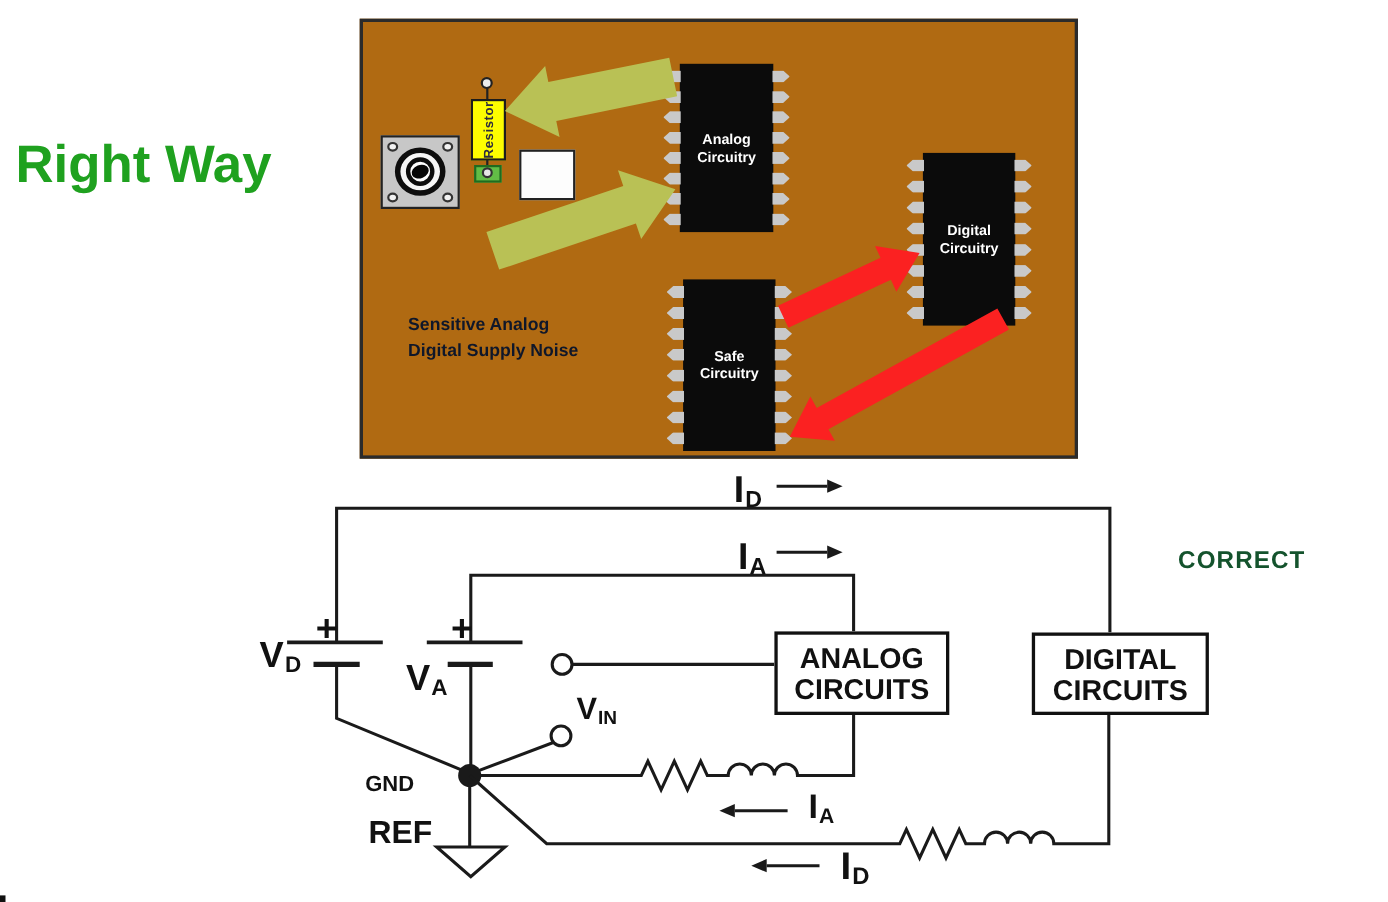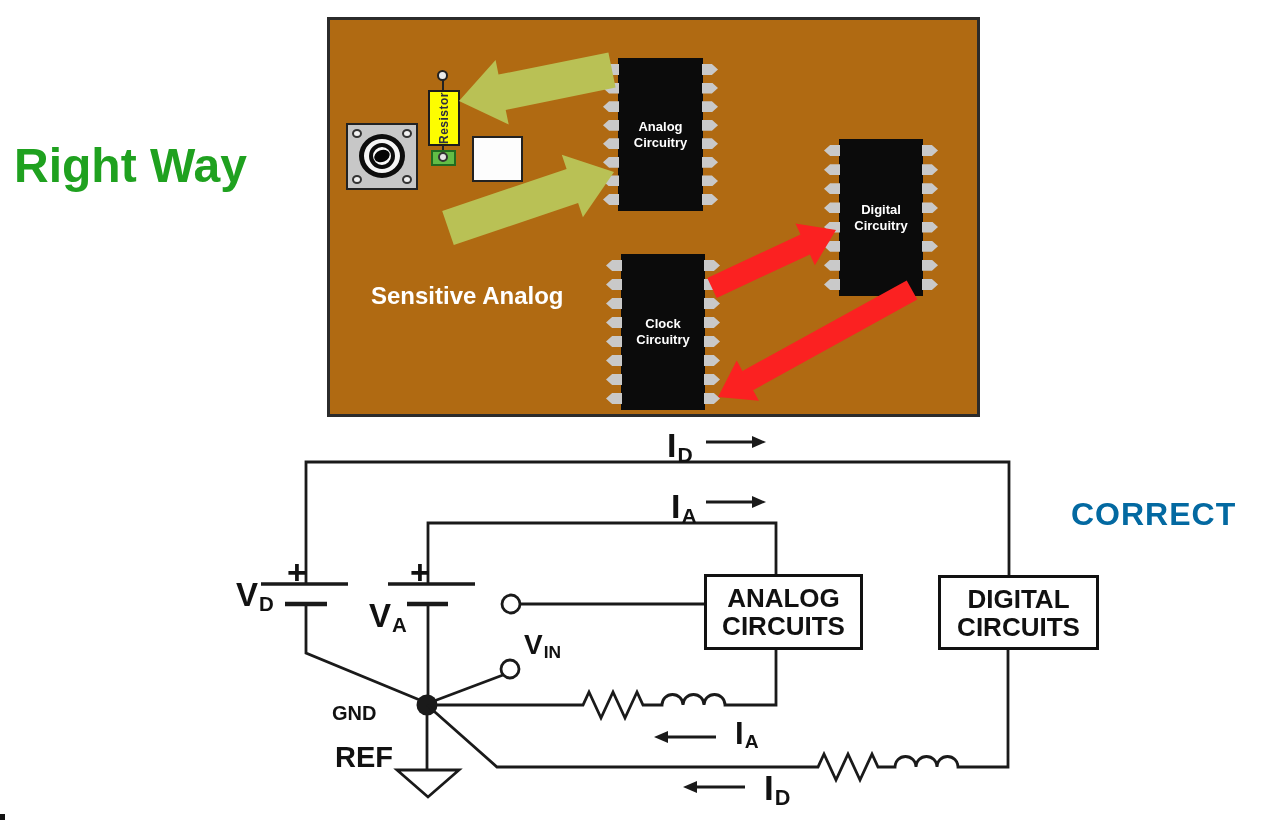--- a/index.html
+++ b/index.html
@@ -2,22 +2,22 @@
 <html style="--right-green: #1fa11f; --pcb-brown: #b06a12; --pcb-border: #2b2b2b; --chip-black: #0b0b0b; --pin-gray: #c9c9c9; --conn-gray: #c7c7c7; --res-yellow: #fdfd00; --pad-green: #62bd46; --line-black: #1a1a1a;"><head>
 <meta charset="utf-8">
 <style>
   html,body{margin:0;padding:0;background:#fff;}
   #canvas{
     position:relative;width:1262px;height:820px;background:#ffffff;
     overflow:hidden;font-family:"Liberation Sans",sans-serif;
   }
   
   .heading{position:absolute;font-weight:bold;color:#111;}
-  #right-way{left:14px;top:122px;font-size:48px;color:var(--right-green,#1fa11f);letter-spacing:0px;margin-top:16px;}
-  #correct{left:1071px;top:496px;font-size:32px;letter-spacing:1px;color:#0369a1;}
+  #right-way{left:14px;top:122px;font-size:48px;color:var(--right-green,#1fa11f);letter-spacing:0px;}
+  #correct{left:1071px;top:496px;font-size:22px;letter-spacing:1px;color:#14532d;}
   
   #pcb{
     position:absolute;left:327px;top:17px;width:653px;height:400px;
     background:var(--pcb-brown,#b06a12);border:3px solid var(--pcb-border,#2b2b2b);
     box-sizing:border-box;z-index:1;
   }
   #pcb *{box-sizing:border-box;}
   #connector{position:absolute;left:16px;top:103px;width:72px;height:67px;
     background:var(--conn-gray,#c7c7c7);border:2px solid #222;}
   .screw{position:absolute;width:10px;height:9px;border-radius:50%;
@@ -43,22 +43,22 @@
   #green-pad-hole{position:absolute;left:108px;top:132px;width:10px;height:10px;
     border-radius:50%;background:#e6e6e6;border:2px solid #333;}
   #white-square{position:absolute;left:142px;top:116px;width:51px;height:46px;
     background:#fdfdfd;border:2px solid #222;}
   .chip{position:absolute;background:var(--chip-black,#0b0b0b);
     display:flex;align-items:center;justify-content:center;}
   .chip-label{color:#fff;font-weight:bold;font-size:13px;line-height:16px;text-align:center;}
   .pin{position:absolute;width:16px;height:11px;background:var(--pin-gray,#c9c9c9);}
   .pin-left{left:-15px;clip-path:polygon(100% 0,38% 0,0 50%,38% 100%,100% 100%);}
   .pin-right{right:-15px;clip-path:polygon(0 0,62% 0,100% 50%,62% 100%,0 100%);}
-  #pcb-caption{position:absolute;left:41px;top:264px;color:#ffffff;
-    font-size:24px;font-weight:bold;line-height:24px;}
+  #pcb-caption{position:absolute;left:41px;top:264px;color:#0f172a;
+    font-size:16px;font-weight:bold;line-height:24px;}
   
   #overlay{position:absolute;left:0;top:0;z-index:5;pointer-events:none;}
   .wire{fill:none;stroke:var(--line-black,#1a1a1a);stroke-width:2.8;}
   .plate-long{stroke:var(--line-black,#1a1a1a);stroke-width:3.5;}
   .plate-short{stroke:var(--line-black,#1a1a1a);stroke-width:4.6;}
   .node{fill:var(--line-black,#1a1a1a);}
   .term{fill:#fff;stroke:var(--line-black,#1a1a1a);stroke-width:2.8;}
   .ahead{fill:var(--line-black,#1a1a1a);stroke:none;}
   
   .lbl{position:absolute;font-weight:bold;color:#111;font-size:33px;z-index:6;}
@@ -122,21 +122,21 @@
         <div class="pin pin-left" style="top: 98.8571px;"></div>
         <div class="pin pin-right" style="top: 98.8571px;"></div>
         <div class="pin pin-left" style="top: 117.429px;"></div>
         <div class="pin pin-right" style="top: 117.429px;"></div>
         <div class="pin pin-left" style="top: 136px;"></div>
         <div class="pin pin-right" style="top: 136px;"></div>
       </div>
 
     <div class="chip" style="left:291px;top:234px;width:84px;height:156px;">
       <div class="chip-label">
-        <div>Clock</div>
+        <div>Safe</div>
         <div>Circuitry</div>
       </div>
     <div class="pin pin-left" style="top: 6px;"></div>
         <div class="pin pin-right" style="top: 6px;"></div>
         <div class="pin pin-left" style="top: 25px;"></div>
         <div class="pin pin-right" style="top: 25px;"></div>
         <div class="pin pin-left" style="top: 44px;"></div>
         <div class="pin pin-right" style="top: 44px;"></div>
         <div class="pin pin-left" style="top: 63px;"></div>
         <div class="pin pin-right" style="top: 63px;"></div>
@@ -168,20 +168,21 @@
         <div class="pin pin-left" style="top: 101.714px;"></div>
         <div class="pin pin-right" style="top: 101.714px;"></div>
         <div class="pin pin-left" style="top: 120.857px;"></div>
         <div class="pin pin-right" style="top: 120.857px;"></div>
         <div class="pin pin-left" style="top: 140px;"></div>
         <div class="pin pin-right" style="top: 140px;"></div>
       </div>
 
     <div id="pcb-caption">
       <div>Sensitive Analog</div>
+      <div>Digital Supply Noise</div>
     </div>
   </div>
 
   <svg id="overlay" width="1262" height="820" viewBox="0 0 1262 820">
     <g id="arrow-layer">
         <polygon points="608.4,52.4 498.5,74.6 495.6,59.9 459.0,101.0 508.7,124.6 505.7,109.9 615.6,87.6" fill="#b9c155"></polygon>
         <polygon points="453.8,245.1 578.1,203.1 582.9,217.3 614.0,172.0 561.8,154.8 566.6,169.0 442.2,210.9" fill="#b9c155"></polygon>
         <polygon points="716.7,298.0 809.9,254.4 814.9,265.2 836.0,230.0 795.5,223.6 800.5,234.4 707.3,278.0" fill="#fb2121"></polygon>
         <polygon points="906.7,280.4 742.5,370.9 736.7,360.4 718.0,397.0 758.9,400.7 753.1,390.2 917.3,299.6" fill="#fb2121"></polygon>
       </g>

